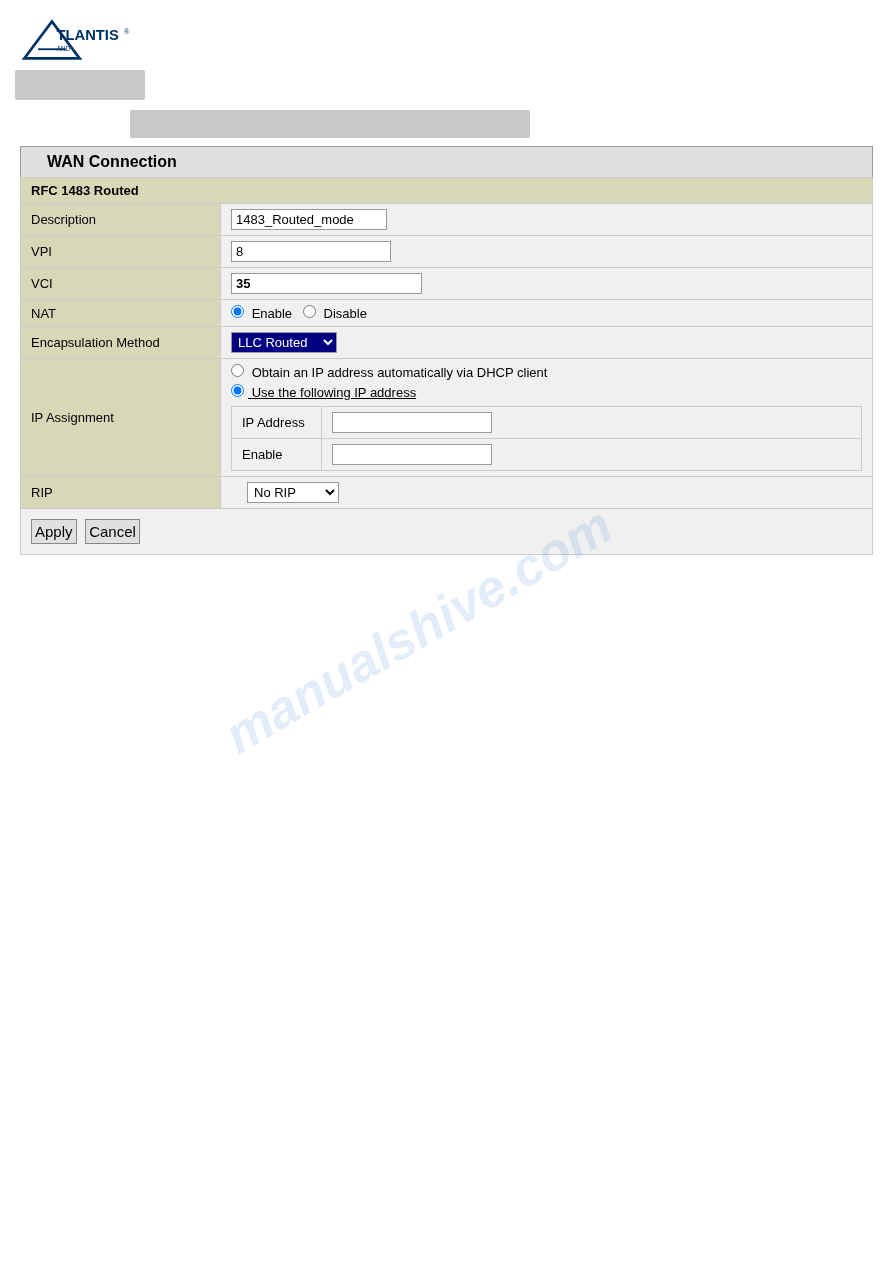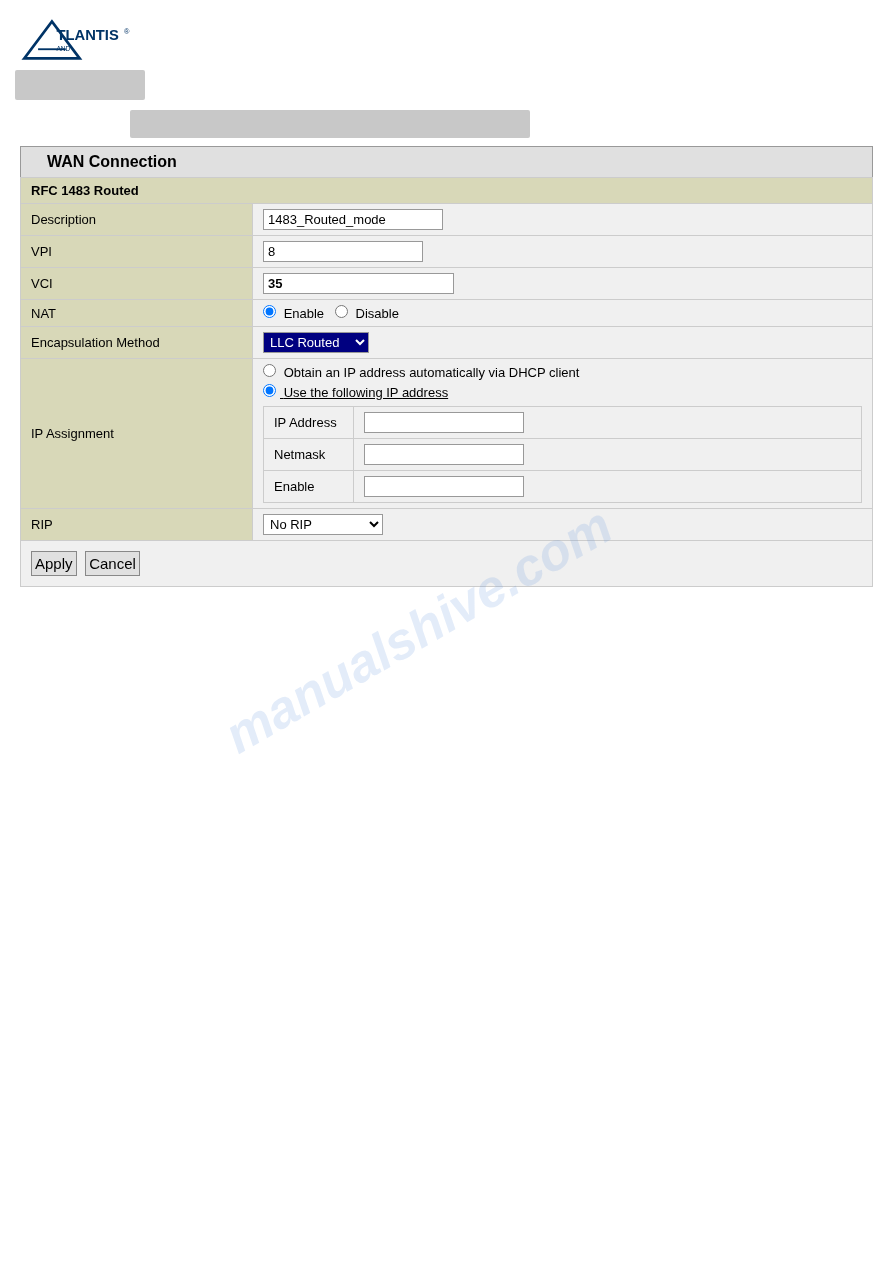--- a/index.html
+++ b/index.html
@@ -68,21 +68,21 @@
     }
 
     .form-table tr td {
       border: 1px solid #ccc;
       padding: 5px 10px;
       vertical-align: middle;
     }
 
     .form-table .label-cell {
       background: #d8d8b8;
-      width: 232px;
+      width: 200px;
       font-weight: normal;
       color: #000;
     }
 
     .form-table .value-cell {
       background: #f0f0f0;
     }
 
     .subheader-row td {
       background: #d8d8b8;
@@ -204,21 +204,21 @@
   <table class="form-table">
 
     <tbody>
         <tr class="subheader-row">
       <td colspan="2">RFC 1483 Routed</td>
     </tr>
 
     <tr>
       <td class="label-cell">Description</td>
       <td class="value-cell">
-        <input type="text" value="1483_Routed_mode" style="width: 180px;">
+        <input type="text" value="1483_Routed_mode" style="width: 156px;">
       </td>
     </tr>
 
     <tr>
       <td class="label-cell">VPI</td>
       <td class="value-cell">
         <input type="text" value="8" style="width: 160px;">
       </td>
     </tr>
 
@@ -269,45 +269,39 @@
           <label>
             <input type="radio" name="ip_assign" checked="" style="">
             <span>Use the following IP address</span>
           </label>
         </div>
 
         <table class="ip-sub-table">
           <tbody>
                 <tr>
             <td class="ip-field-label">IP Address</td>
-            <td class="ip-field-input">
-              <input type="text" value="" style="width: 160px; border: 1px solid rgb(153, 153, 153); background: rgb(255, 255, 255); padding: 2px 4px;">
-            </td>
-          </tr>
-          <tr>
-            <td class="ip-field-label">Netmask</td>
             <td class="ip-field-input">
               <input type="text" value="" style="width: 160px; border: 1px solid rgb(153, 153, 153); background: rgb(255, 255, 255); padding: 2px 4px;">
             </td>
           </tr>
           <tr>
             <td class="ip-field-label">Enable</td>
             <td class="ip-field-input">
               <input type="text" value="" style="width: 160px; border: 1px solid rgb(153, 153, 153); background: rgb(255, 255, 255); padding: 2px 4px;">
             </td>
           </tr>
         </tbody>
             </table>
       </td>
     </tr>
 
     <tr>
       <td class="label-cell">RIP</td>
       <td class="value-cell">
-        <select style="width:120px;">
+        <select style="width:92px;margin-left:16px;">
           <option selected="">No RIP</option>
           <option>RIP v1</option>
           <option>RIP v2</option>
         </select>
       </td>
     </tr>
   </tbody>
     </table>
 
   <div class="buttons-row">

